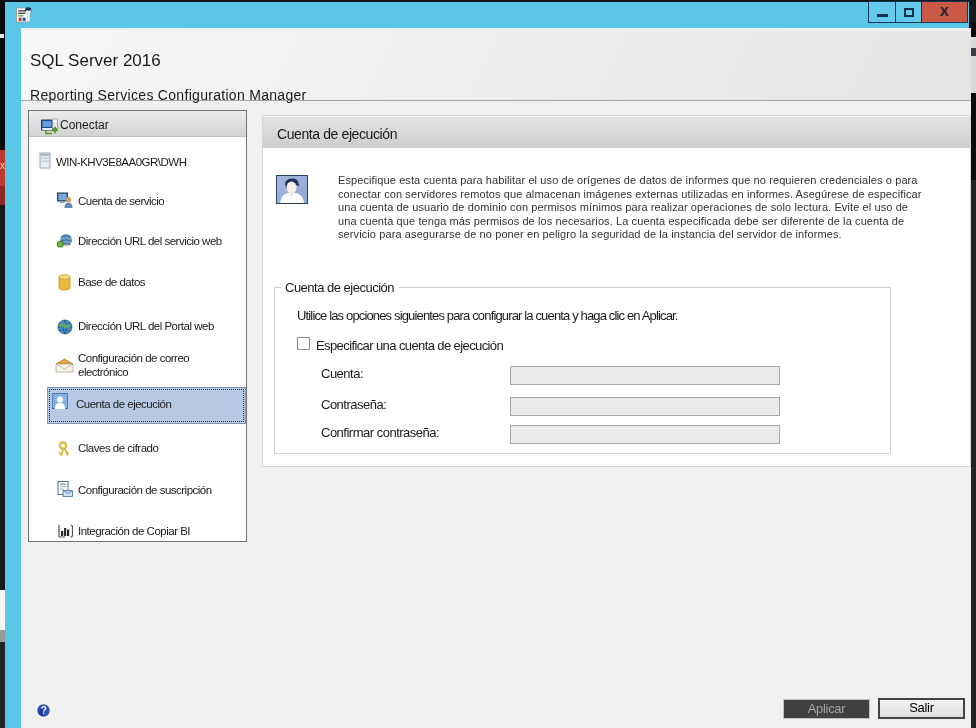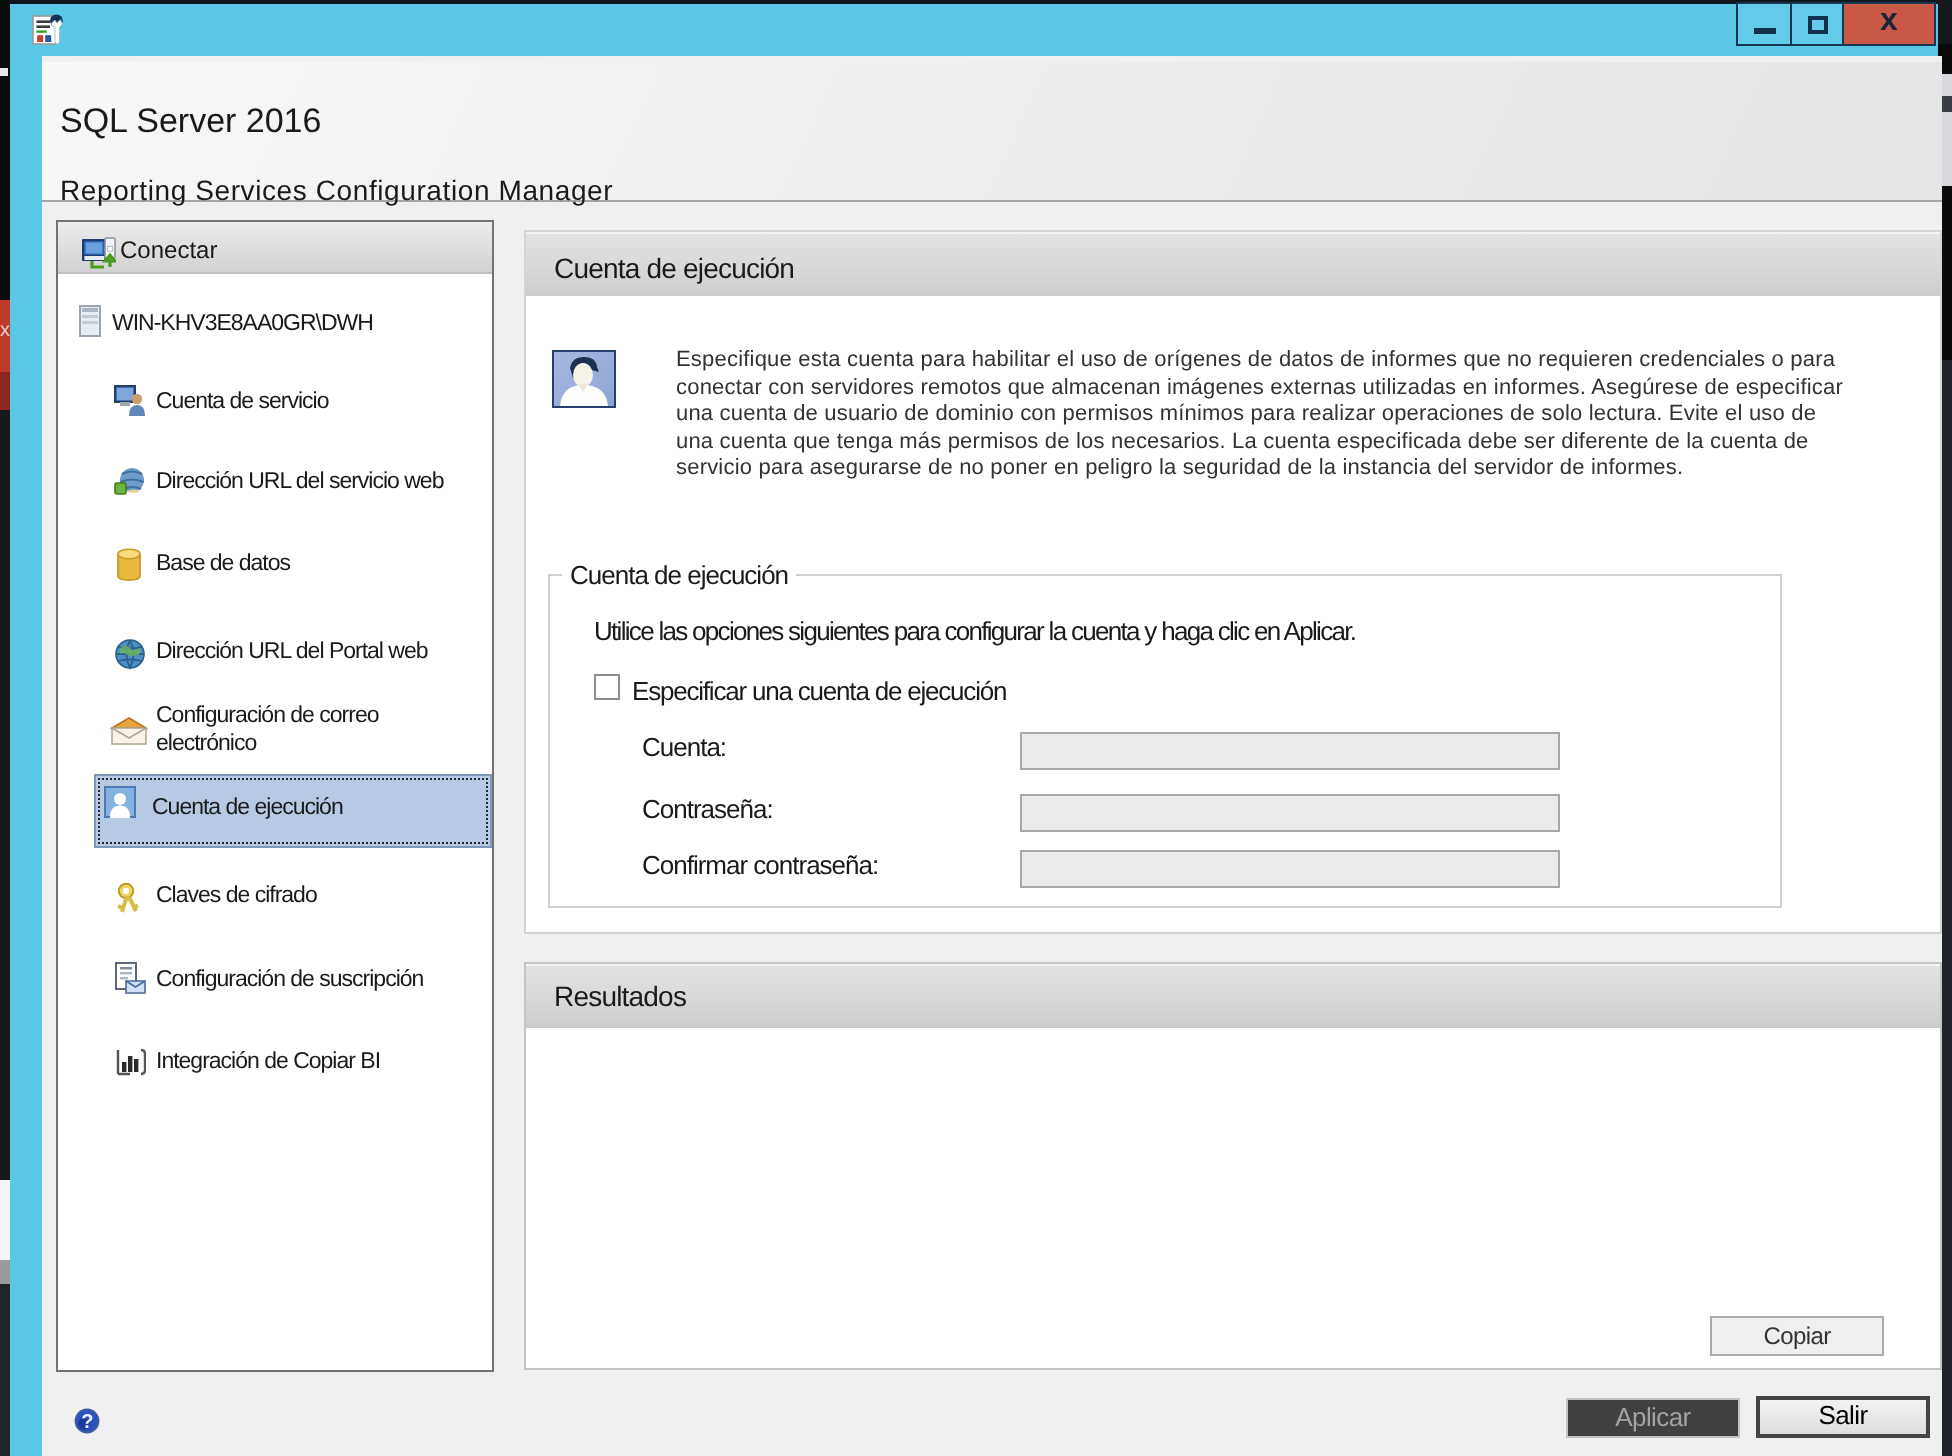--- a/index.html
+++ b/index.html
@@ -42,21 +42,21 @@
 
 
 #content { left:16px; top:28px; width:950px; height:700px; background:#f0f0f0; }
 
 
 #hdr { left:0; top:3px; width:950px; height:70px; background:linear-gradient(115deg,#f8f8f8 0%,#eeeeee 45%,#e5e5e5 100%); border-bottom:1px solid #a5a5a5; }
 #hdr h1 { position:absolute; left:9px; top:20px; font-size:17px; font-weight:400; color:#1a1a1a; }
 #hdr h2 { position:absolute; left:9px; top:44px; font-size:14px; font-weight:400; letter-spacing:0.3px; color:#1a1a1a;margin-top:12px; }
 
 
-#tree { left:7px; top:82px; width:219px; height:576px; background:#fff; border:1px solid #737373; }
+#tree { left:7px; top:82px; width:219px; height:432px; background:#fff; border:1px solid #737373; }
 #tree-hdr { left:0; top:0; width:217px; height:26px; background:linear-gradient(180deg,#ececec,#d2d2d2); border-bottom:1px solid #c0c0c0; }
 #tree-hdr span { position:absolute; left:31px; top:7px; font-size:12px; color:#1a1a1a; }
 #tree-hdr svg { position:absolute; left:11px; top:6px; }
 
 .titem { position:absolute; font-size:11.5px; letter-spacing:-0.5px; color:#1a1a1a; }
 .ticon { position:absolute; width:16px; height:16px; }
 
 #sel { left:18px; top:276px; width:199px; height:37px; background:#b8cae3; border:1px solid #7e97b8; }
 #sel-dots { position:absolute; left:1px; top:1px; width:195px; height:33px; border:1px dotted #26282a; }
 
@@ -253,26 +253,20 @@
         <span id="cb-label">Especificar una cuenta de ejecución</span>
         <span class="flabel" style="top:78px;">Cuenta:</span>
         <div class="finput" style="top:78px;"></div>
         <span class="flabel" style="top:109px;">Contraseña:</span>
         <div class="finput" style="top:109px;"></div>
         <span class="flabel" style="top:137px;">Confirmar contraseña:</span>
         <div class="finput" style="top:137px;"></div>
       </div>
     </div>
 
-    <div id="resp" class="abs">
-      <div id="resp-band" class="abs">
-          <span>Resultados</span>
-        </div>
-      <div id="btn-copiar">Copiar</div>
-    </div>
 
     <svg id="help" class="abs" viewBox="0 0 13 13">
       <circle cx="6.5" cy="6.5" r="6.2" fill="#3c5a9e"></circle>
       <circle cx="6.5" cy="6.5" r="5.2" fill="#2b50c0"></circle>
       <circle cx="5" cy="8" r="3" fill="#1c3a9a"></circle>
       <text x="6.7" y="10" text-anchor="middle" font-size="10" font-weight="bold" fill="#eef4ff" font-family="Liberation Sans">?</text>
     </svg>
     <div id="btn-aplicar" class="abs">Aplicar</div>
     <div id="btn-salir" class="abs">Salir</div>
   </div>

